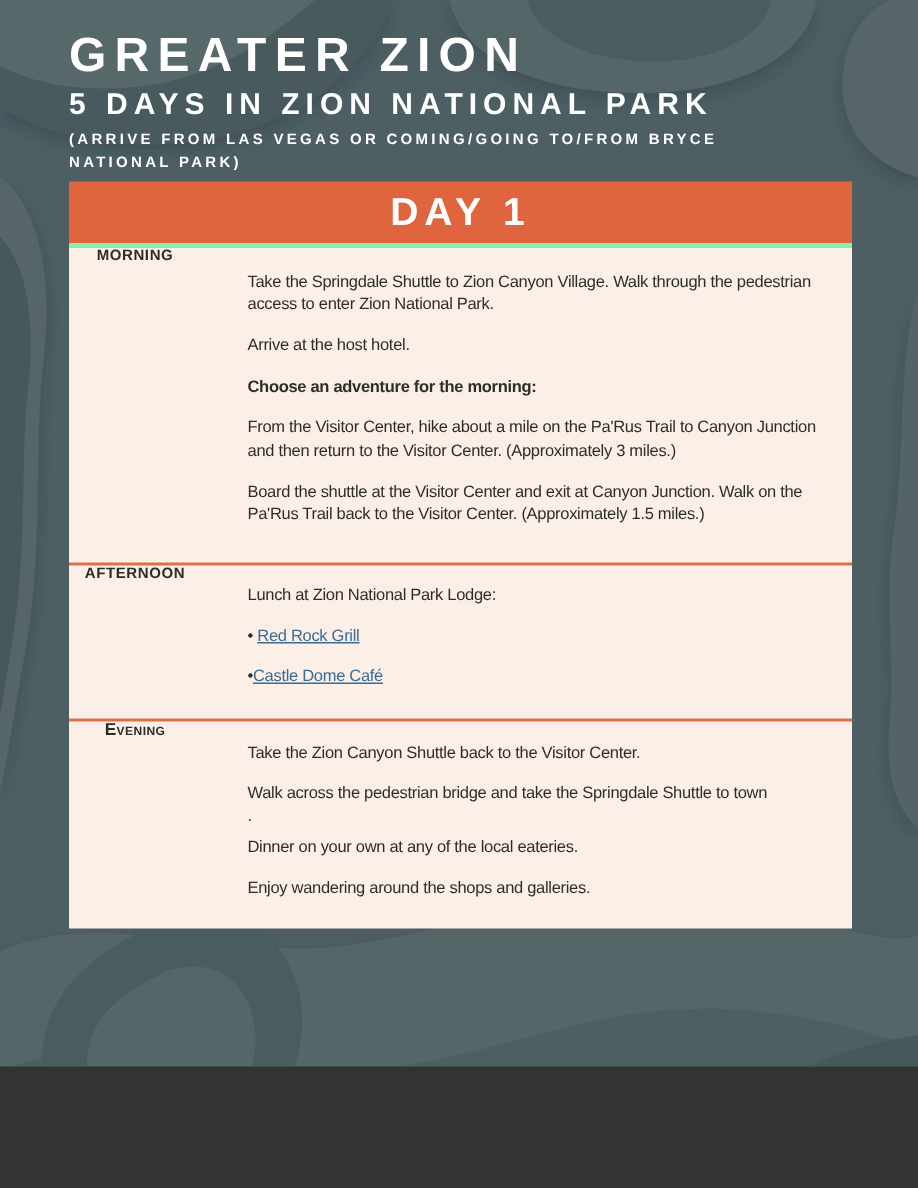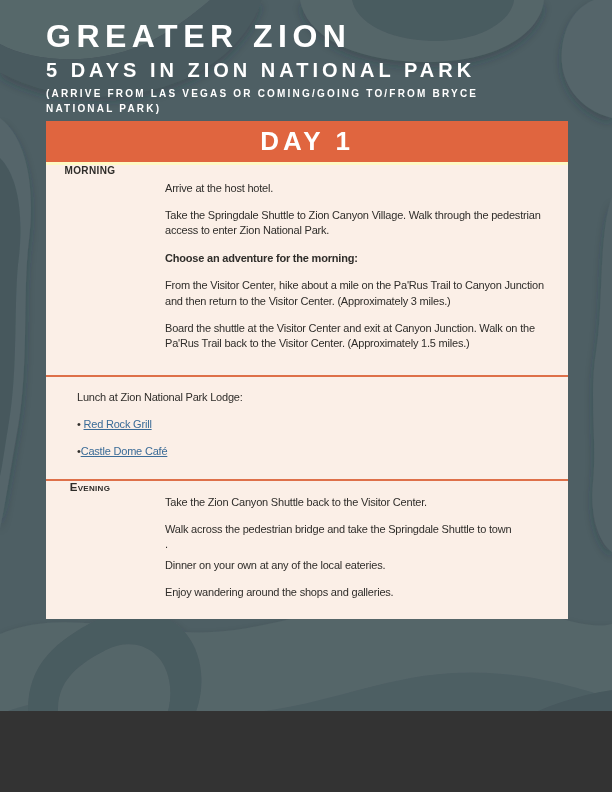--- a/index.html
+++ b/index.html
@@ -25,21 +25,21 @@
     margin: 5px 0 0; color: #FFFFFF; font-size: 20px; font-weight: bold;
     letter-spacing: 4px; line-height: 1.2; white-space: nowrap;
   }
   .subtitle {
     margin: 4px 0 0; color: #FFFFFF; font-size: 10px; font-weight: bold;
     letter-spacing: 2.2px; line-height: 1.5; white-space: pre-line;
   }
 
   .day-banner {
     margin-top: 5px; height: 44px; background: #E0653F;
-    border-bottom: 3px solid #fef9c3;
+    border-bottom: 3px solid #86efac;
     display: flex; align-items: center; justify-content: center;
   }
   .day-banner span {
     color: #FFFFFF; font-weight: bold; font-size: 26px; letter-spacing: 4px;
   }
 
   .card { background: #FBEFE7; }
   .row { display: flex; }
   .row-morning   { min-height: 210px; }
   .row-afternoon { min-height: 102px; }
@@ -124,31 +124,34 @@
       <span>DAY 1</span>
     </div>
 
     <div class="card">
 
       <section class="row row-morning">
         <div class="label-col">
           <span class="time-label">MORNING</span>
         </div>
         <div class="content-col">
+          <p>Take the Springdale Shuttle to Zion Canyon Village. Walk through the pedes­trian access to enter Zion National Park.</p>
           <p>Arrive at the host hotel.</p>
-          <p>Take the Springdale Shuttle to Zion Canyon Village. Walk through the pedes­trian access to enter Zion National Park.</p>
           <p class="bold">Choose an adventure for the morning:</p>
           <p>From the Visitor Center, hike about a mile on the Pa'Rus Trail to Canyon Junc­tion and then return to the Visitor Center. (Approximately 3 miles.)</p>
           <p>Board the shuttle at the Visitor Center and exit at Canyon Junction. Walk on the Pa'Rus Trail back to the Visitor Center. (Approximately 1.5 miles.)</p>
         </div>
       </section>
 
       <div class="divider"></div>
 
       <section class="row row-afternoon">
+        <div class="label-col">
+          <span class="time-label">AFTERNOON</span>
+        </div>
         <div class="content-col">
           <p>Lunch at Zion National Park Lodge:</p>
           <p class="bullet-line">
             <span class="bullet">• </span><a href="#" class="link">Red Rock Grill</a>
           </p>
           <p class="bullet-line">
             <span class="bullet">•</span><a href="#" class="link">Castle Dome Café</a>
           </p>
         </div>
       </section>

